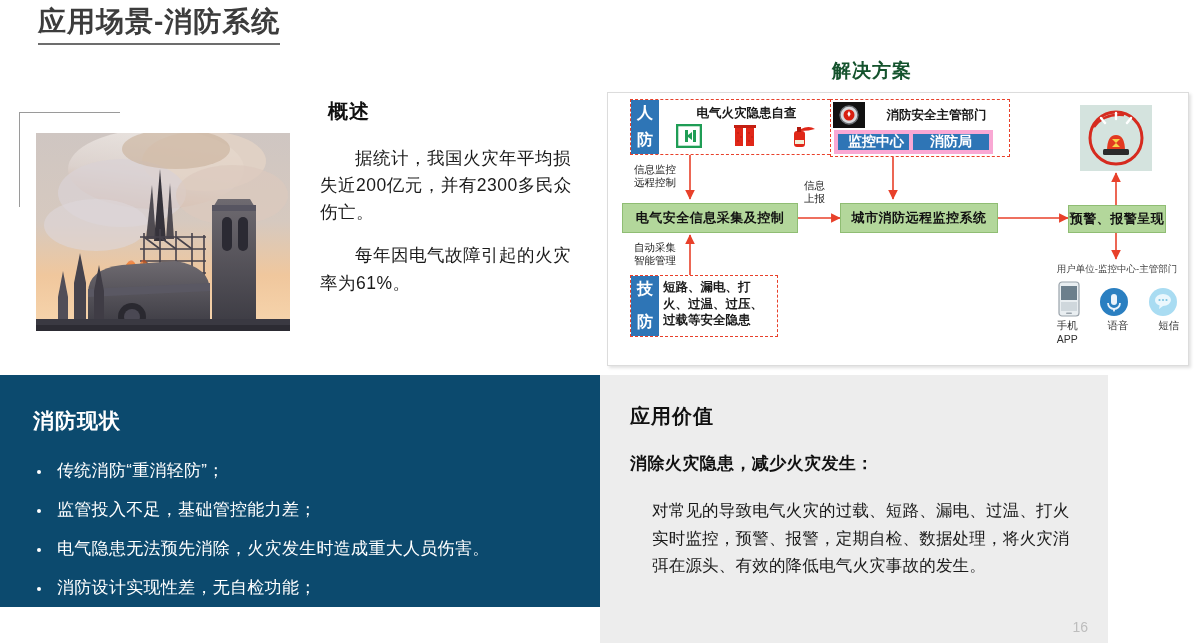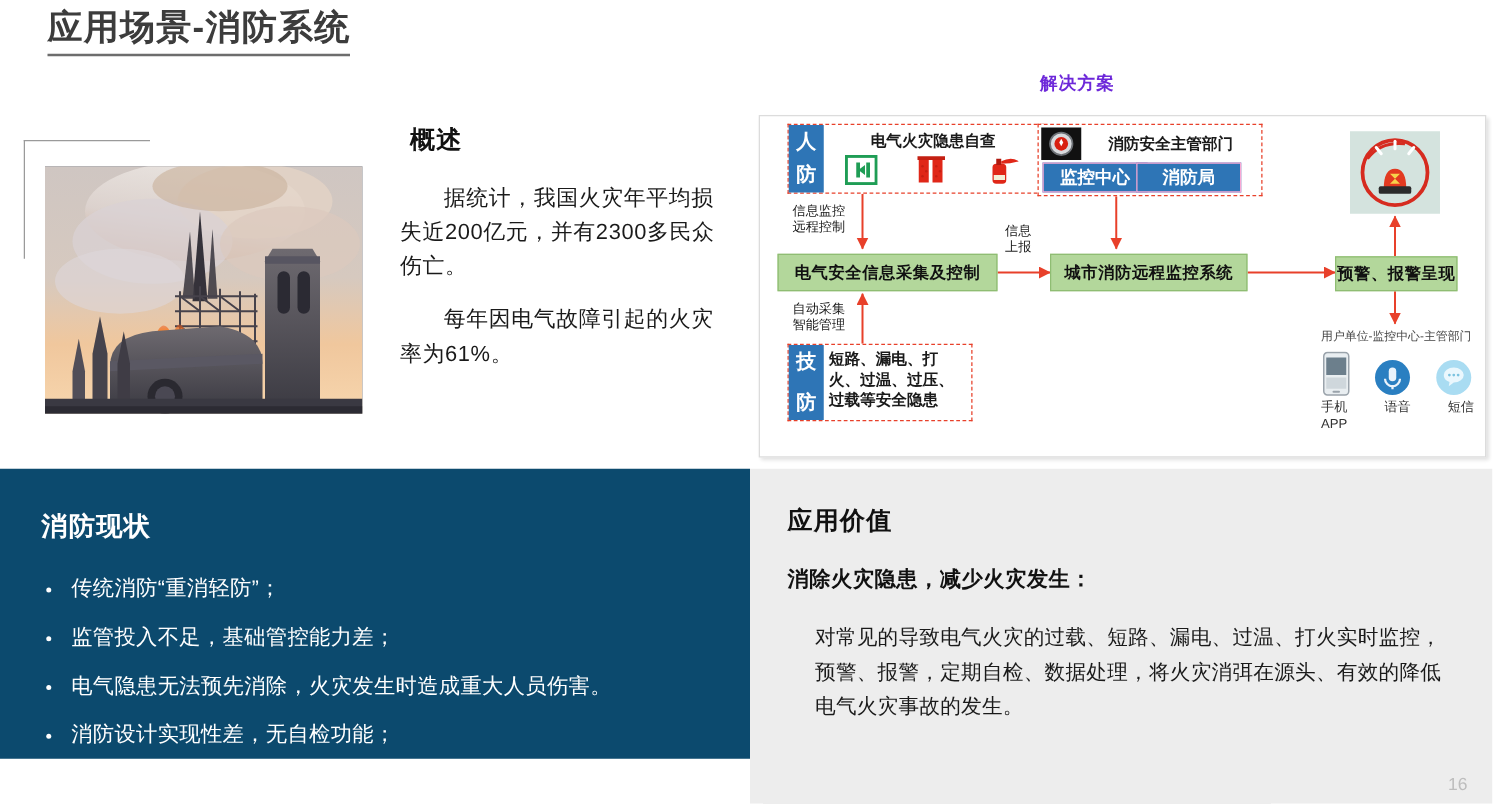--- a/index.html
+++ b/index.html
@@ -37,21 +37,21 @@
     margin:0 0 20px 8px;font-size:20px;font-weight:bold;color:#111;
     letter-spacing:1px;
   }
   .overview p{
     margin:16px 0 16px 0;font-size:17.5px;color:#1a1a1a;line-height:1.55;
     text-indent:2em;letter-spacing:.5px;
   }
   
   .sol-title{
     position:absolute;left:832px;top:58px;
-    font-size:14px;font-weight:bold;color:#6d28d9;letter-spacing:1px;
+    font-size:19px;font-weight:bold;color:#14532d;letter-spacing:1px;
   }
   .sol-wrap{
     position:absolute;left:607px;top:92px;width:580px;height:272px;
     background:#fff;border:1px solid #dcdcdc;
     box-shadow:2px 2px 3px rgba(0,0,0,.12);
   }
   .dashed{
     position:absolute;border:1.5px dashed #e8402a;background:#fff;
     box-sizing:border-box;
   }
@@ -74,21 +74,21 @@
     position:absolute;left:32px;right:3px;top:3px;bottom:3px;
     font-size:12.5px;font-weight:bold;color:#1a1a1a;line-height:1.32;
   }
   .greenbox{
     position:absolute;background:#b3d79b;border:1px solid #8fbd73;
     box-sizing:border-box;display:flex;align-items:center;
     justify-content:center;color:#111;font-weight:bold;
     font-size:13px;letter-spacing:.5px;
   }
   .bluebox{
-    position:absolute;background:#2e75b6;border:1px solid #f9a8d4;
+    position:absolute;background:#2e75b6;border:4px solid #f9a8d4;
     box-sizing:border-box;display:flex;align-items:center;
     justify-content:center;color:#fff;font-weight:bold;font-size:14px;
   }
   .deptbox-title{
     position:absolute;font-size:12.5px;color:#1a1a1a;font-weight:bold;
     display:flex;align-items:center;justify-content:center;
   }
   .smalllabel{
     position:absolute;font-size:10.5px;font-weight:normal;color:#1a1a1a;
     line-height:1.25;
@@ -100,21 +100,21 @@
     position:absolute;font-size:10.5px;color:#333;text-align:center;
     width:46px;
   }
   svg.arrows{position:absolute;left:0;top:0;pointer-events:none;}
   
   .panel-left{
     position:absolute;left:0;top:375px;width:600px;height:232px;
     background:#0c4a6e;
   }
   .panel-right{
-    position:absolute;left:600px;top:375px;width:594px;height:268px;
+    position:absolute;left:600px;top:375px;width:508px;height:268px;
     background:#ededed;
   }
   .panel-left h3{
     margin:0;position:absolute;left:33px;top:32px;
     font-size:21px;font-weight:bold;color:#fff;letter-spacing:1px;
   }
   .bullets{
     position:absolute;left:33px;top:85px;right:18px;margin:0;padding:0;
     list-style:none;
   }

